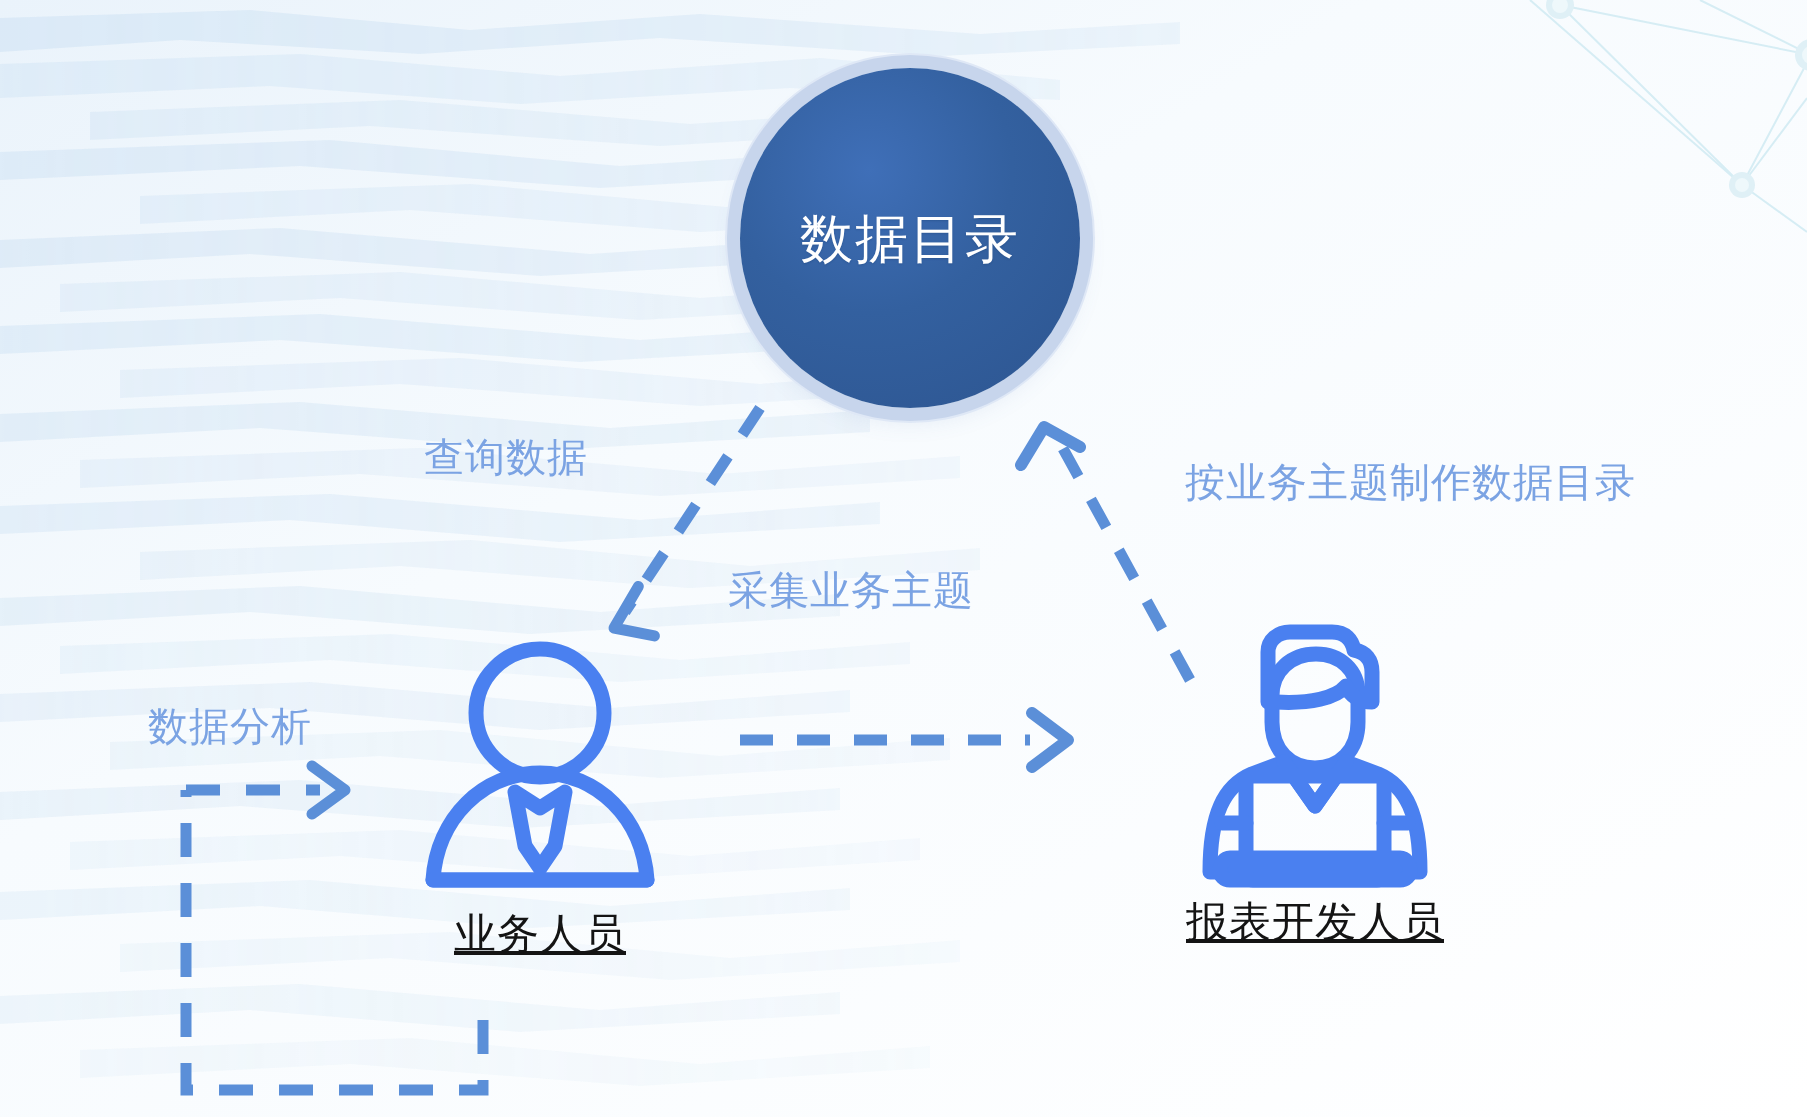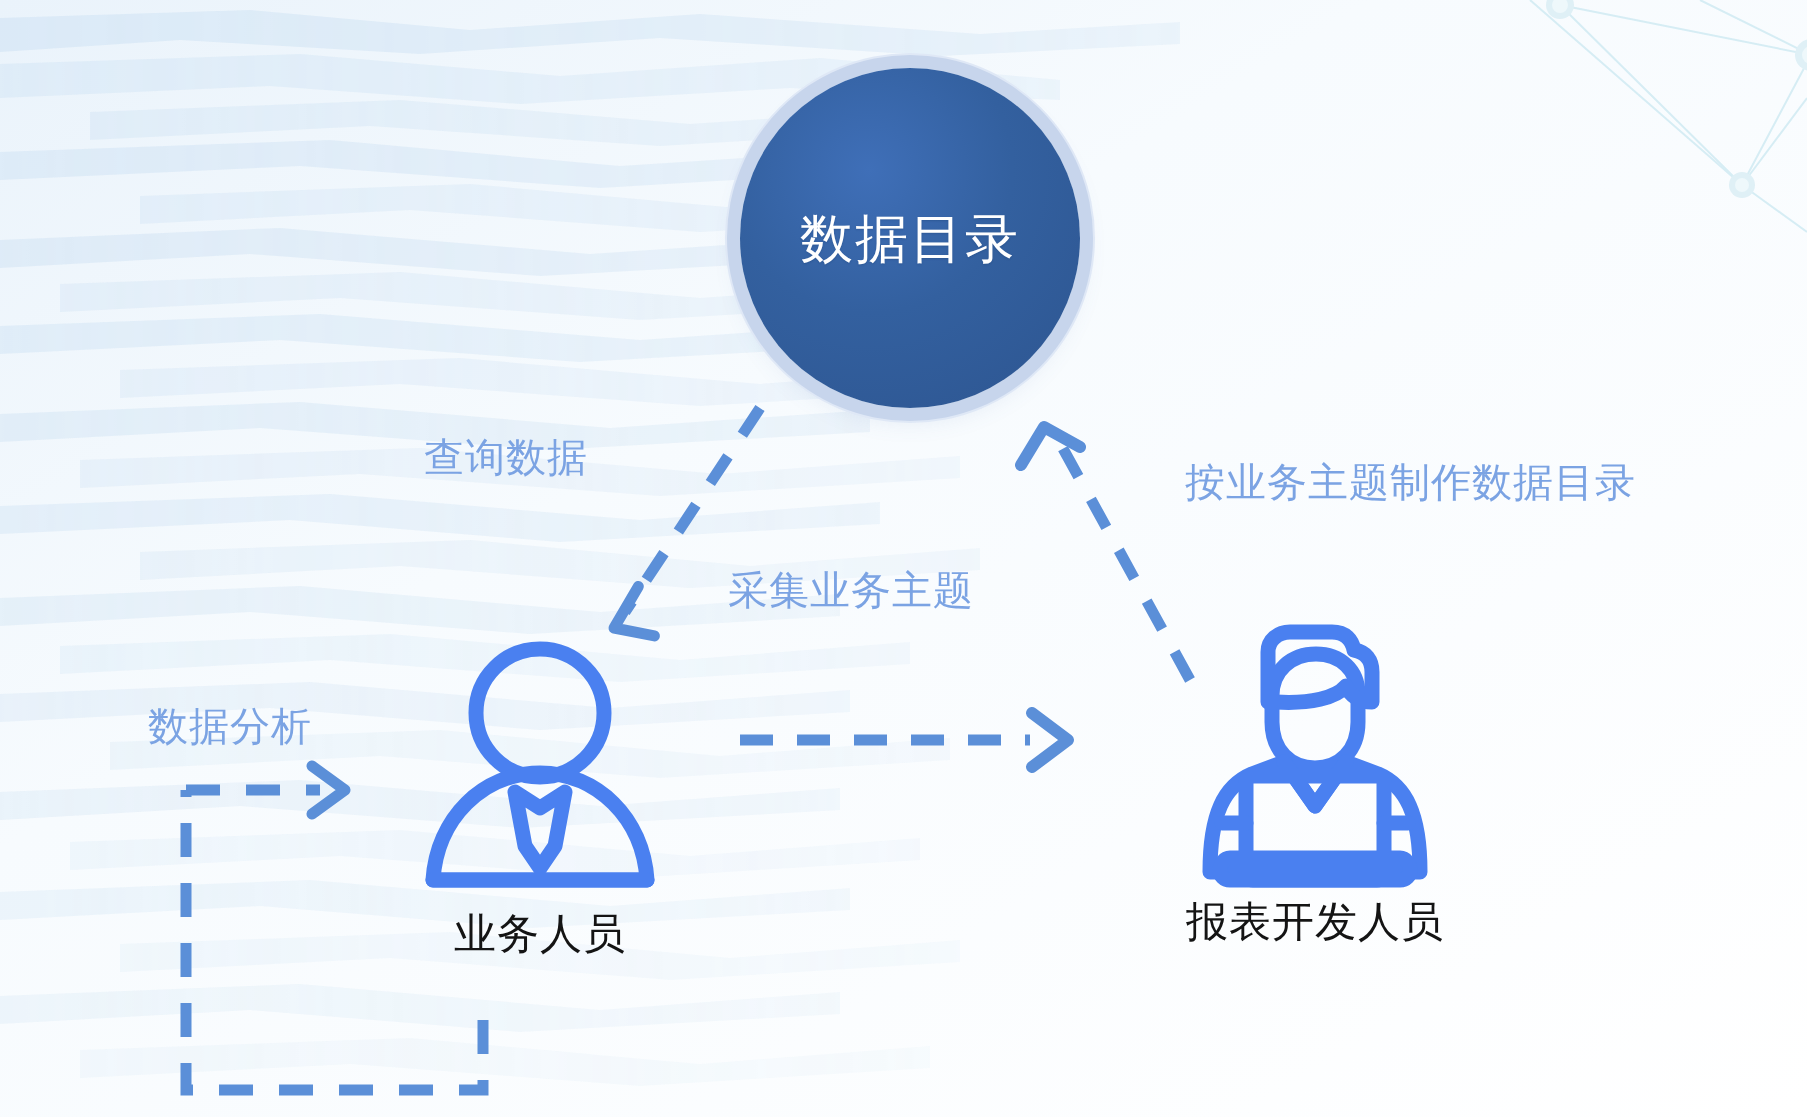--- a/index.html
+++ b/index.html
@@ -54,20 +54,21 @@
   .actor{position:absolute;display:flex;flex-direction:column;align-items:center;}
   #actor-business{ left:390px; top:640px; width:300px; }
   #actor-developer{ left:1155px; top:618px; width:320px; }
   .actor-icon{display:block;}
   .actor-label{
     margin-top:6px;
     color:#141414;
     font-size:42px;
     letter-spacing:1px;
     white-space:nowrap;
+    text-decoration:underline;
   }
 </style>
 </head>
 <body>
 
 <div id="stage">
 
   <svg class="layer" id="bg-waves" viewBox="0 0 1807 1117" preserveAspectRatio="none">
     <defs>
       <linearGradient id="bgGrad" x1="0" y1="0" x2="1" y2="1">

